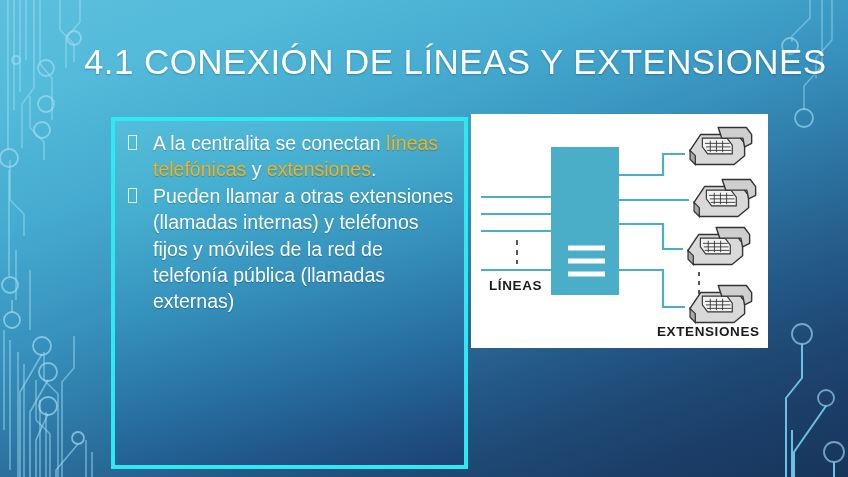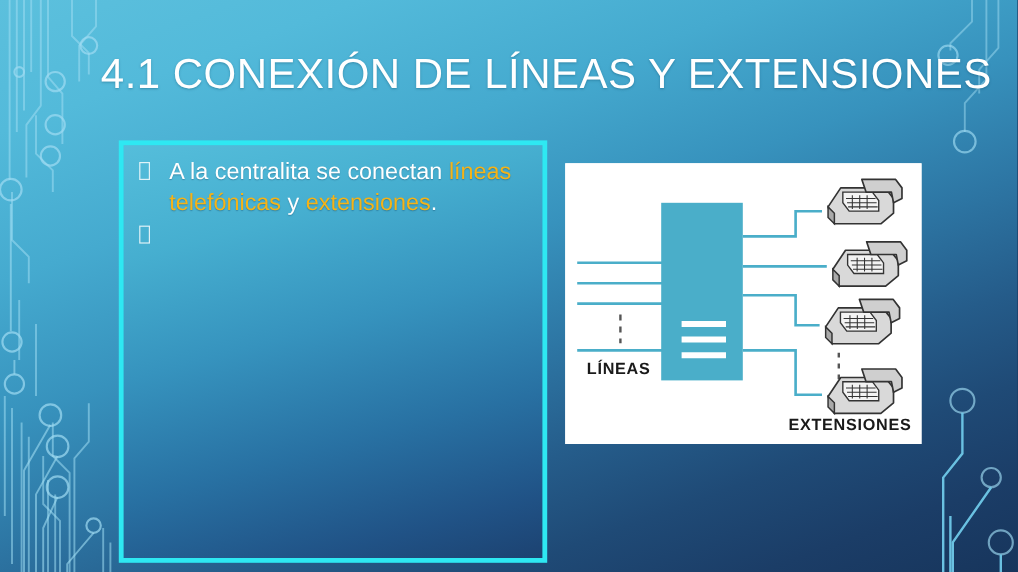--- a/index.html
+++ b/index.html
@@ -43,21 +43,21 @@
     font-weight:400;
     letter-spacing:0.4px;
     line-height:40px;
     white-space:nowrap;
     text-shadow:0 1px 2px rgba(0,60,90,.35);
   }
 
   
   #textbox {
     position:absolute;
-    left:99px; top:117px;
+    left:111px; top:117px;
     width:357px; height:352px;
     border:4px solid #2ee8f2;
     background: linear-gradient(165deg,
         rgba(85,190,219,.96) 0%,
         rgba(70,175,208,.95) 22%,
         rgba(54,147,190,.95) 45%,
         rgba(40,113,163,.95) 68%,
         rgba(32,82,134,.95) 88%,
         rgba(28,66,113,.95) 100%);
     padding:9px 10px 6px 8px;
@@ -78,21 +78,21 @@
     position:absolute;
     left:5px; top:5px;
     width:9px; height:15px;
     border:1.5px solid rgba(255,255,255,.82);
   }
   .hl { color:#f5b317; }
 
   
   #diagram {
     position:absolute;
-    left:471px; top:136px;
+    left:471px; top:114px;
     width:297px; height:234px;
     background:#ffffff;
   }
   #diagram svg { display:block; width:100%; height:100%; }
 </style>
 </head>
 <body>
 
 <div id="slide">
 
@@ -166,20 +166,21 @@
   <div id="title">4.1 CONEXIÓN DE LÍNEAS Y EXTENSIONES</div>
 
   <div id="textbox">
     <ul class="bullets">
       <li>
         <span class="tofu"></span>
         <span><span>A la centralita se conectan </span><span class="hl">líneas telefónicas</span><span> y </span><span class="hl">extensiones</span><span>.</span></span>
       </li>
       <li>
         <span class="tofu"></span>
+        <span>Pueden llamar a otras extensiones (llamadas internas) y teléfonos fijos y móviles de la red de telefonía pública (llamadas externas)</span>
       </li>
     </ul>
   </div>
 
   <div id="diagram">
     <svg viewBox="0 0 297 234" aria-hidden="true">
       <rect x="0" y="0" width="297" height="234" fill="#ffffff"></rect>
 
       <g stroke="#4aaec9" stroke-width="2.2">
         <line x1="10" y1="83" x2="82" y2="83"></line>

